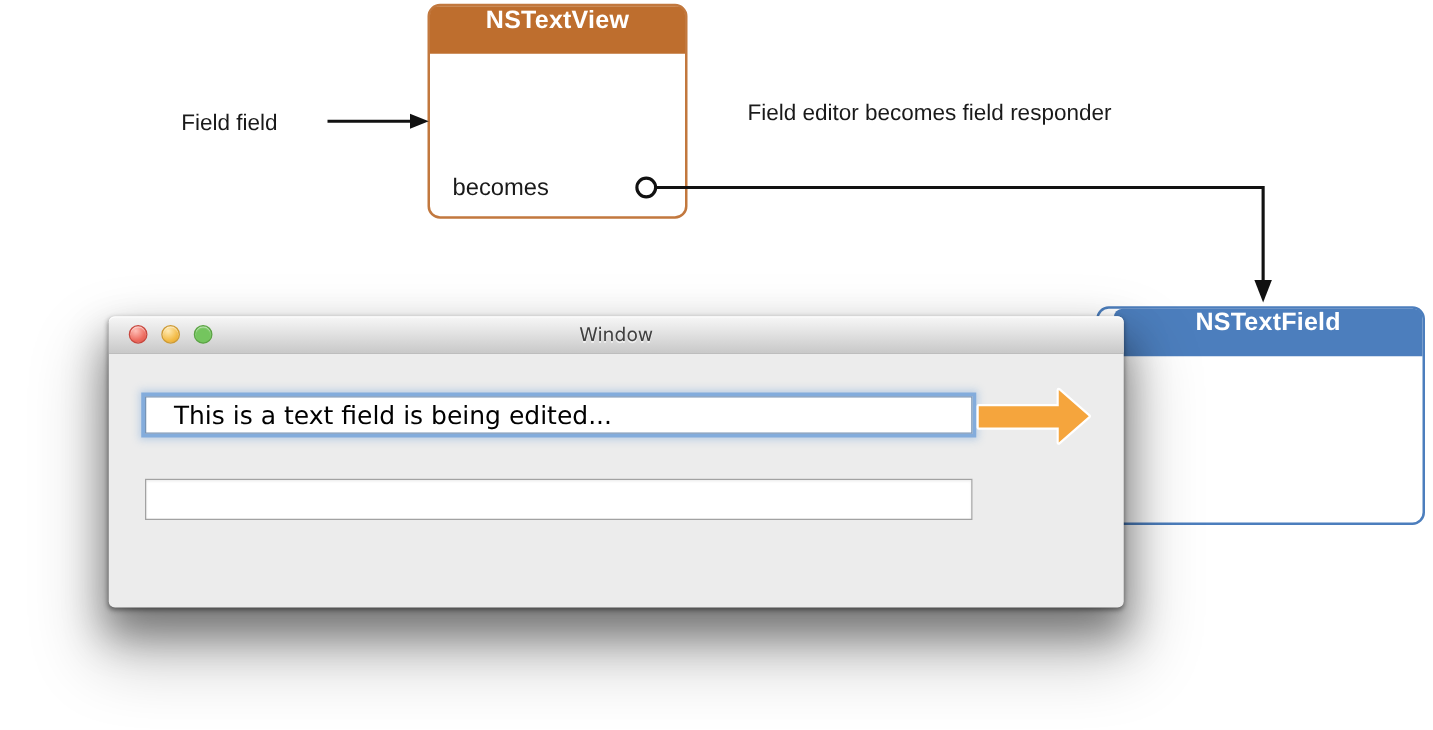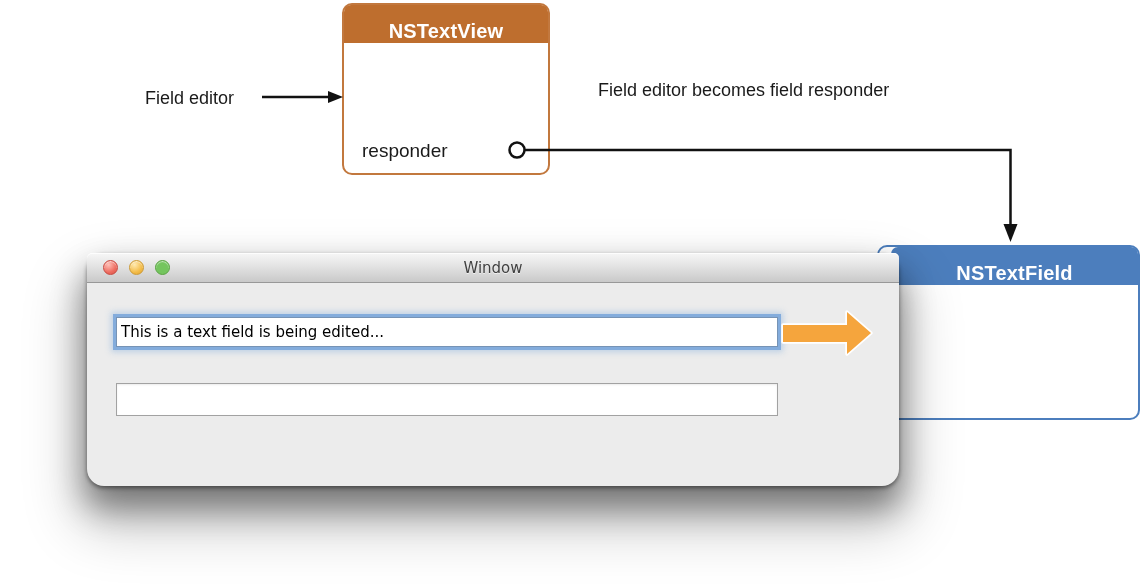--- a/index.html
+++ b/index.html
@@ -15,41 +15,41 @@
     position:absolute;
     background:#fff;
     border-radius:10px;
     box-sizing:border-box;
   }
   .class-box.orange{border:2.5px solid var(--orange-border);}
   .class-box.blue{border:2.5px solid var(--blue-border);padding-left:12px;}
   .class-box .hdr{
     height:38px;
     border-radius:7px 7px 0 0;
-    display:flex;align-items:flex-end;justify-content:center;
+    display:flex;align-items:flex-start;justify-content:center;
     color:#fff;font-weight:bold;font-size:20px;
     letter-spacing:.2px;
   }
   .class-box.orange .hdr{background:var(--orange-header);}
   .class-box.blue .hdr{background:var(--blue-header);}
   .outlet-label{
     position:absolute;left:18px;bottom:11px;
     font-size:19px;color:#1a1a1a;
   }
   
   .label-text{
     position:absolute;
     color:#1a1a1a;font-size:18px;line-height:26px;
     white-space:nowrap;
   }
   
   #mac-window{
     position:absolute;left:87px;top:253px;width:812px;height:233px;
     background:#ececec;
-    border-radius:17px;
+    border-radius:5px;
     box-shadow:
       0 2px 4px rgba(0,0,0,.45),
       0 20px 32px 2px rgba(0,0,0,.42),
       0 32px 55px 10px rgba(0,0,0,.22);
     box-sizing:border-box;
   }
   #title-bar{
     height:30px;
     border-radius:5px 5px 0 0;
     background:linear-gradient(#f7f7f7,#e3e3e3 45%,#c9c9c9);
@@ -71,22 +71,22 @@
     box-shadow:inset 0 1px 1px rgba(255,255,255,.6);
   }
   #btn-close{left:16px;background:radial-gradient(circle at 35% 28%,#ffc0b8,#ed6a5e 62%,#d6564a);border:1px solid #c8473e;}
   #btn-minimize{left:42px;background:radial-gradient(circle at 35% 28%,#ffeab2,#f3bb46 62%,#dfa32f);border:1px solid #cd9a33;}
   #btn-zoom{left:68px;background:radial-gradient(circle at 35% 28%,#c9efb8,#74c55e 62%,#58ab44;);border:1px solid #5ba344;background-color:#74c55e;}
   .tf{
     position:absolute;left:29px;width:662px;
     box-sizing:border-box;
     background:#fff;
     font-family:"DejaVu Sans","Liberation Sans",sans-serif;
-    font-size:15px;color:#000;
-    padding:0 4px;
+    font-size:20px;color:#000;
+    padding:0 22px;
     border-radius:0;
     outline:none;
   }
   #text-field-editing{
     top:64px;height:30px;
     border:1px solid #7693b5;
     box-shadow:0 0 0 3px var(--focus-ring),0 0 6px 5px rgba(131,172,220,.45);
   }
   #text-field-empty{
     top:130px;height:33px;
@@ -101,24 +101,24 @@
 </style>
 </head>
 <body>
 
 <div id="canvas">
 
   <div class="class-box orange" style="left:342px;top:3px;width:208px;height:172px;">
     <div class="hdr">
       <span>NSTextView</span>
     </div>
-    <span class="outlet-label">responder</span>
+    <span class="outlet-label">becomes</span>
   </div>
 
-  <div class="label-text" style="left:145px;top:85px;">Field editor</div>
+  <div class="label-text" style="left:145px;top:85px;">Field field</div>
 
   <div class="label-text" style="left:598px;top:77px;">
     <div>Field editor becomes field responder</div>
   </div>
 
   <div class="class-box blue" style="left:877px;top:245px;width:263px;height:175px;">
     <div class="hdr">
       <span>NSTextField</span>
     </div>
   </div>

